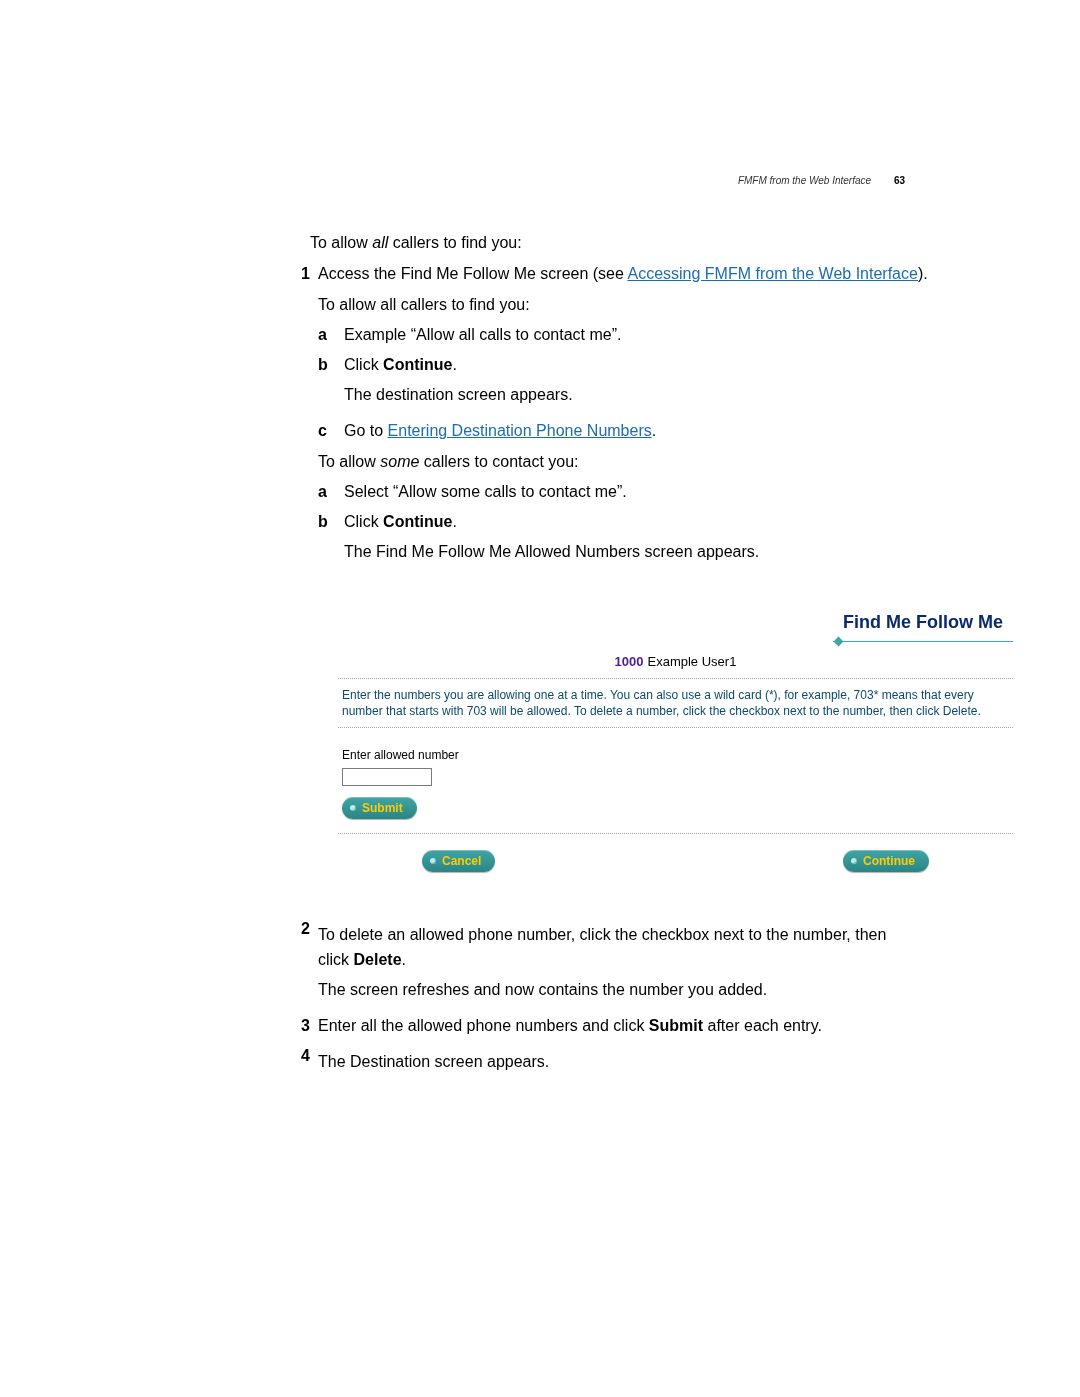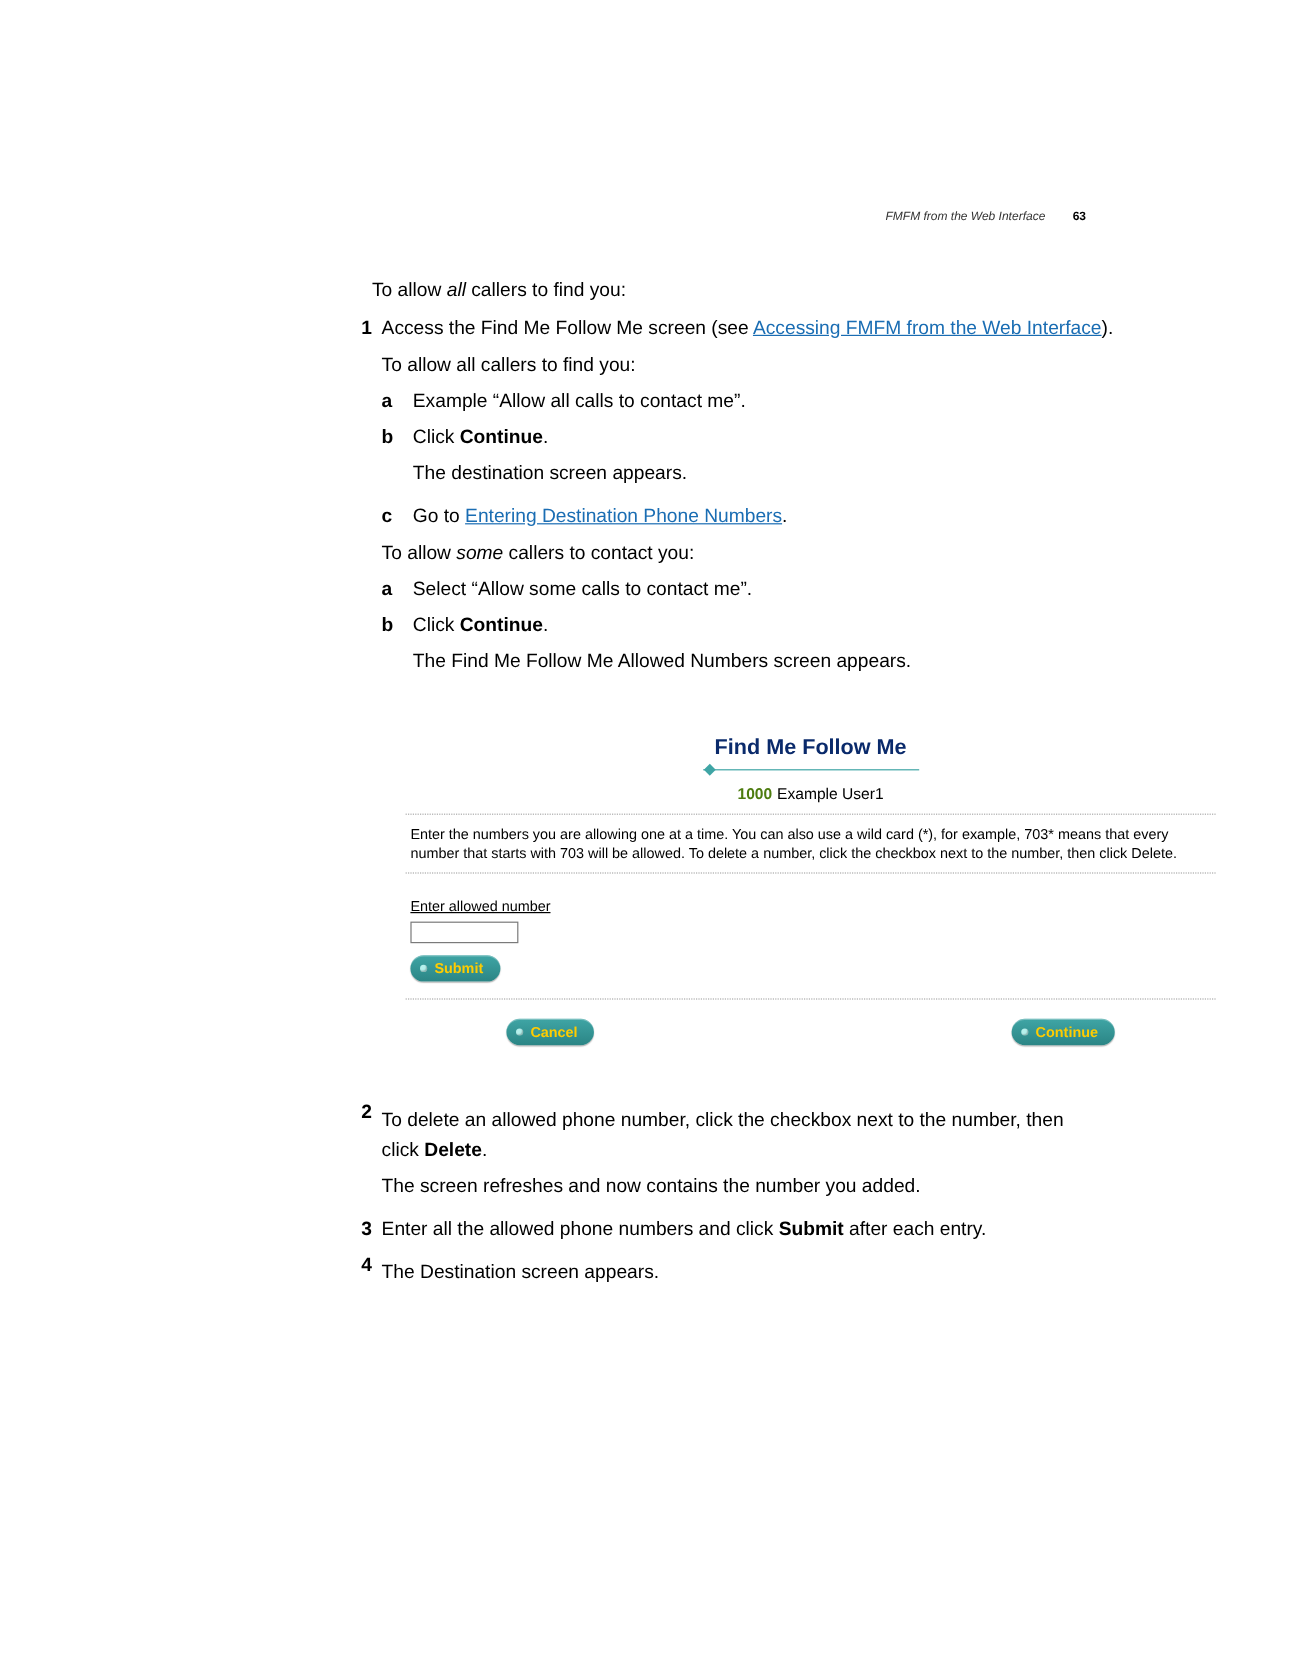--- a/index.html
+++ b/index.html
@@ -72,21 +72,21 @@
     font-size: 14.5px;
   }
   .figure-caption .figlabel { font-weight: bold; margin-right: 10px;}
   
   .ui-figure {
     border: 0;
     margin: 38px 0 30px 20px;
     width: 675px;
     font-family: Verdana, Arial, sans-serif;
   }
-  .ui-title-wrap { text-align: center; }
+  .ui-title-wrap { text-align: right; }
   .ui-title {
     display: inline-block;
     color: #0a2a6b;
     font-weight: bold;
     font-size: 18px;
     padding: 0 10px 4px 10px;
     border-bottom: 1px solid #3fa5a5;
     position: relative;
   }
   .ui-title::before {
@@ -98,38 +98,37 @@
     height: 7px;
     background: #3fa5a5;
     transform: rotate(45deg);
   }
   .ui-subtitle {
     text-align: center;
     font-size: 13px;
     margin-top: 10px;
     margin-bottom: 6px;
   }
-  .ui-subtitle .uid { color: #4d7c0f; font-weight: bold; margin-right: 4px;}
+  .ui-subtitle .uid { color: #4c1d95; font-weight: bold; margin-right: 4px;}
   .ui-subtitle .uname { color: #000000; font-weight: normal;}
   .dotted-sep {
     border-top: 1px dotted #aaa;
     height: 0;
     margin: 4px 0 8px 0;
   }
   .ui-instr {
     font-size: 12px;
     line-height: 1.35;
-    color: #000000;
+    color: #0c4a6e;
     padding: 0 4px;
   }
   .ui-field-label {
     font-size: 12px;
     margin-top: 18px;
     padding: 0 4px;
-    text-decoration: underline;
   }
   .ui-input {
     display: block;
     width: 90px;
     height: 18px;
     margin: 3px 4px 8px 4px;
     border: 1px solid #7a7a7a;
     background: #fff;
     box-sizing: border-box;
     font-size: 12px;

